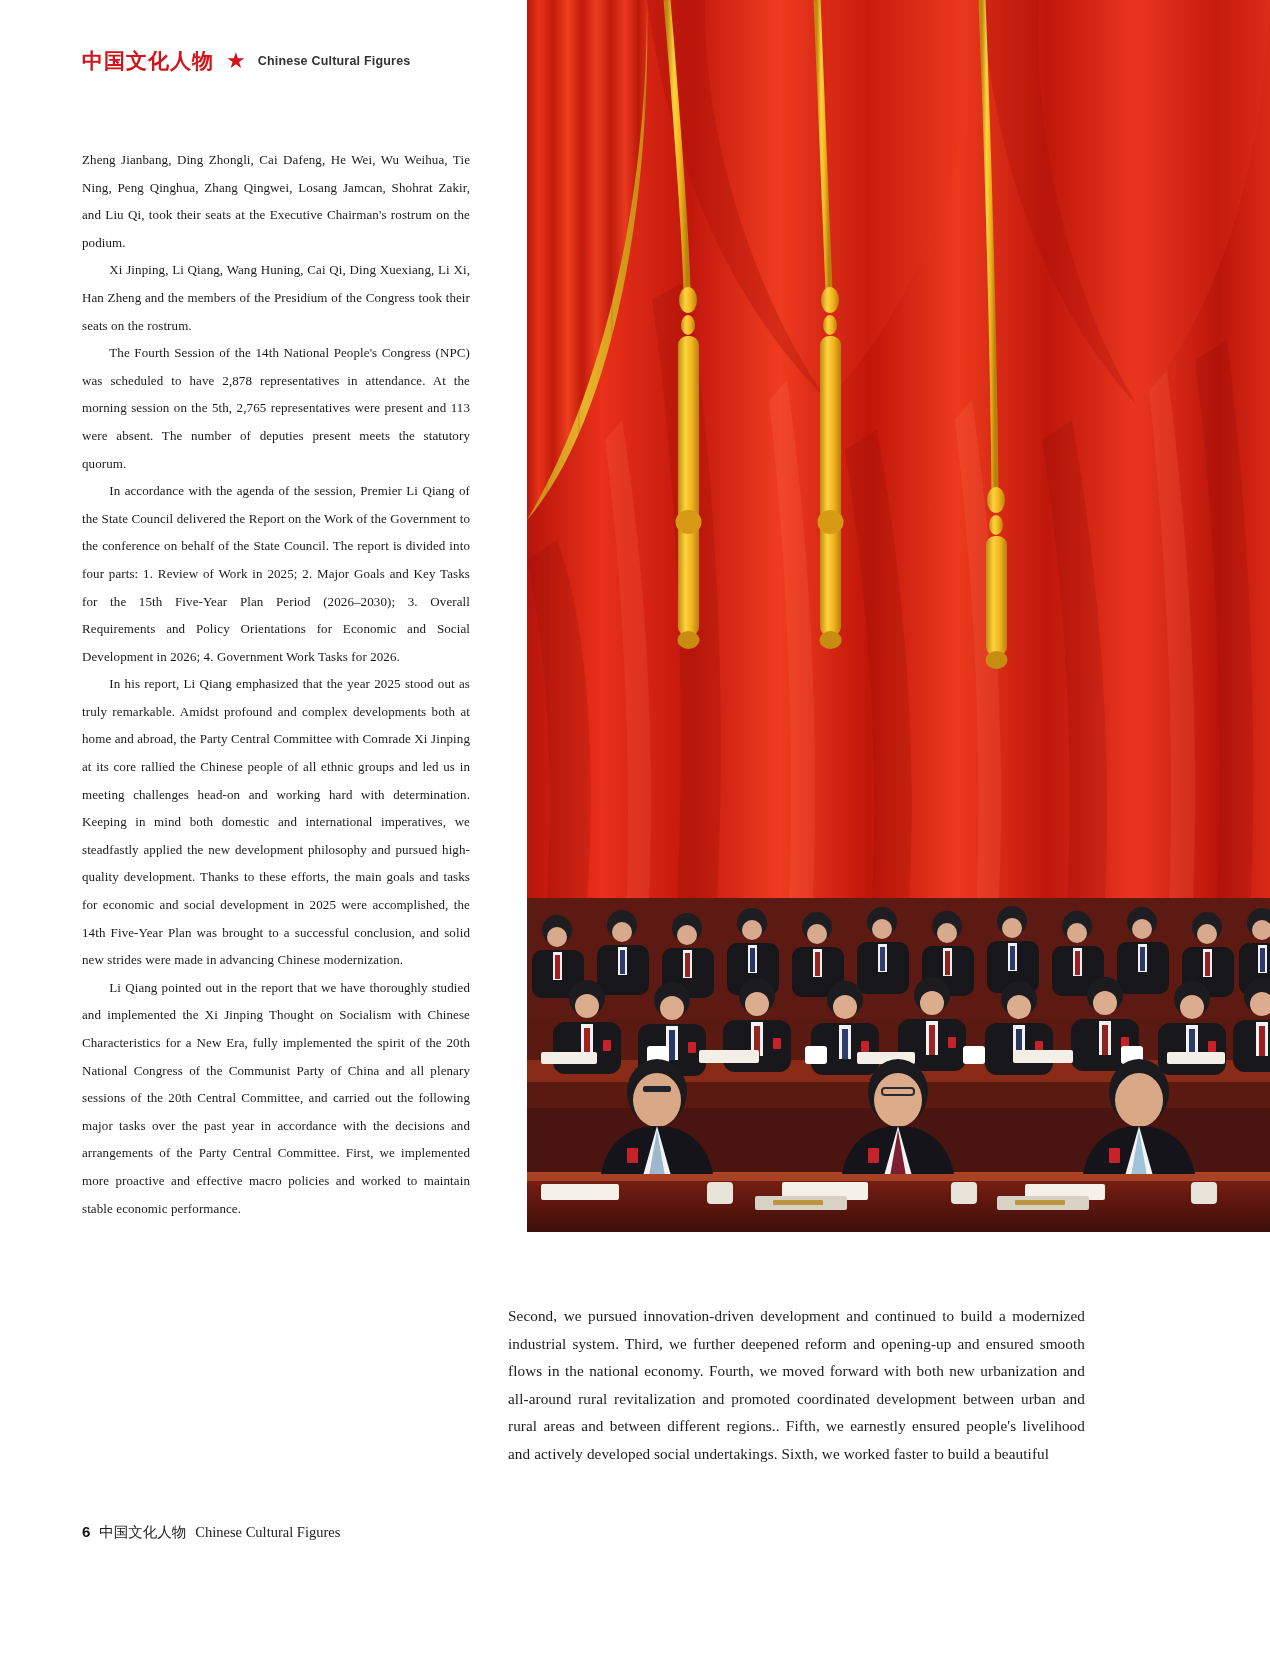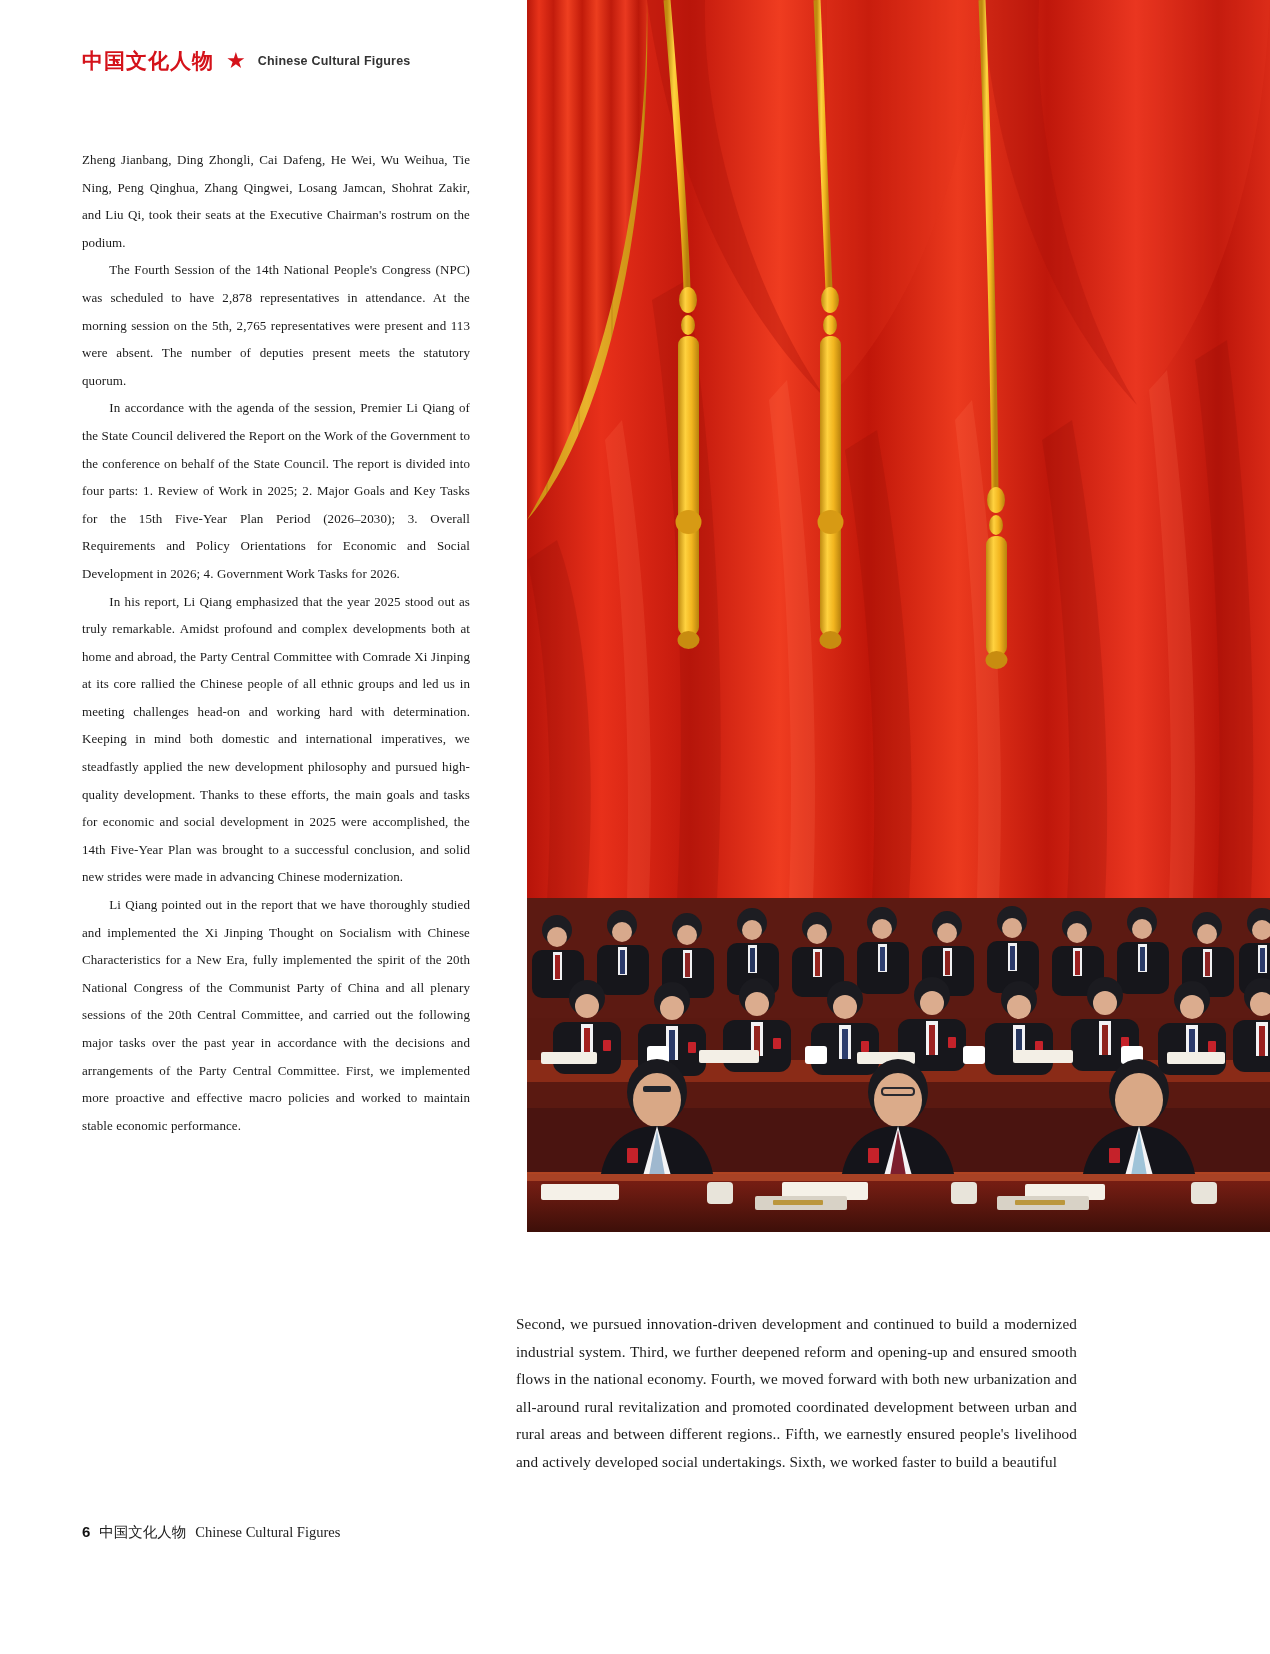--- a/index.html
+++ b/index.html
@@ -82,21 +82,21 @@
   .photo svg { display: block; }
 
   
   .col-right {
     position: absolute;
     left: 500px;
     top: 1294px;
     width: 593px;
   }
   .col-right p {
-    margin: 16px;
+    margin: 8px;
     font-size: 15.2px;
     line-height: 27.6px;
     text-align: justify;
     letter-spacing: 0.1px;
   }
 
   
   .footer {
     position: absolute;
     left: 82px;
@@ -478,20 +478,21 @@
       <g fill="#b8902e" opacity="0.9">
         <rect x="246" y="1200" width="50" height="5" rx="1"></rect>
         <rect x="488" y="1200" width="50" height="5" rx="1"></rect>
       </g>
     </g>
   </svg>
 </div>
 
 <div class="col-left">
   <p>Zheng Jianbang, Ding Zhongli, Cai Dafeng, He Wei, Wu Weihua, Tie Ning, Peng Qinghua, Zhang Qingwei, Losang Jamcan, Shohrat Zakir, and Liu Qi, took their seats at the Executive Chairman's rostrum on the podium.</p>
+  <p class="indent">Xi Jinping, Li Qiang, Wang Huning, Cai Qi, Ding Xuexiang, Li Xi, Han Zheng and the members of the Presidium of the Congress took their seats on the rostrum.</p>
   <p class="indent">The Fourth Session of the 14th National People's Congress (NPC) was scheduled to have 2,878 representatives in attendance. At the morning session on the 5th, 2,765 representatives were present and 113 were absent. The number of deputies present meets the statutory quorum.</p>
   <p class="indent">In accordance with the agenda of the session, Premier Li Qiang of the State Council delivered the Report on the Work of the Government to the conference on behalf of the State Council. The report is divided into four parts: 1. Review of Work in 2025; 2. Major Goals and Key Tasks for the 15th Five-Year Plan Period (2026–2030); 3. Overall Requirements and Policy Orientations for Economic and Social Development in 2026; 4. Government Work Tasks for 2026.</p>
   <p class="indent">In his report, Li Qiang emphasized that the year 2025 stood out as truly remarkable. Amidst profound and complex developments both at home and abroad, the Party Central Committee with Comrade Xi Jinping at its core rallied the Chinese people of all ethnic groups and led us in meeting challenges head-on and working hard with determination. Keeping in mind both domestic and international imperatives, we steadfastly applied the new development philosophy and pursued high-quality development. Thanks to these efforts, the main goals and tasks for economic and social development in 2025 were accomplished, the 14th Five-Year Plan was brought to a successful conclusion, and solid new strides were made in advancing Chinese modernization.</p>
   <p class="indent">Li Qiang pointed out in the report that we have thoroughly studied and implemented the Xi Jinping Thought on Socialism with Chinese Characteristics for a New Era, fully implemented the spirit of the 20th National Congress of the Communist Party of China and all plenary sessions of the 20th Central Committee, and carried out the following major tasks over the past year in accordance with the decisions and arrangements of the Party Central Committee. First, we implemented more proactive and effective macro policies and worked to maintain stable economic performance.</p>
 </div>
 
 <div class="col-right">
   <p>Second, we pursued innovation-driven development and continued to build a modernized industrial system. Third, we further deepened reform and opening-up and ensured smooth flows in the national economy. Fourth, we moved forward with both new urbanization and all-around rural revitalization and promoted coordinated development between urban and rural areas and between different regions.. Fifth, we earnestly ensured people's livelihood and actively developed social undertakings. Sixth, we worked faster to build a beautiful</p>
 </div>
 

